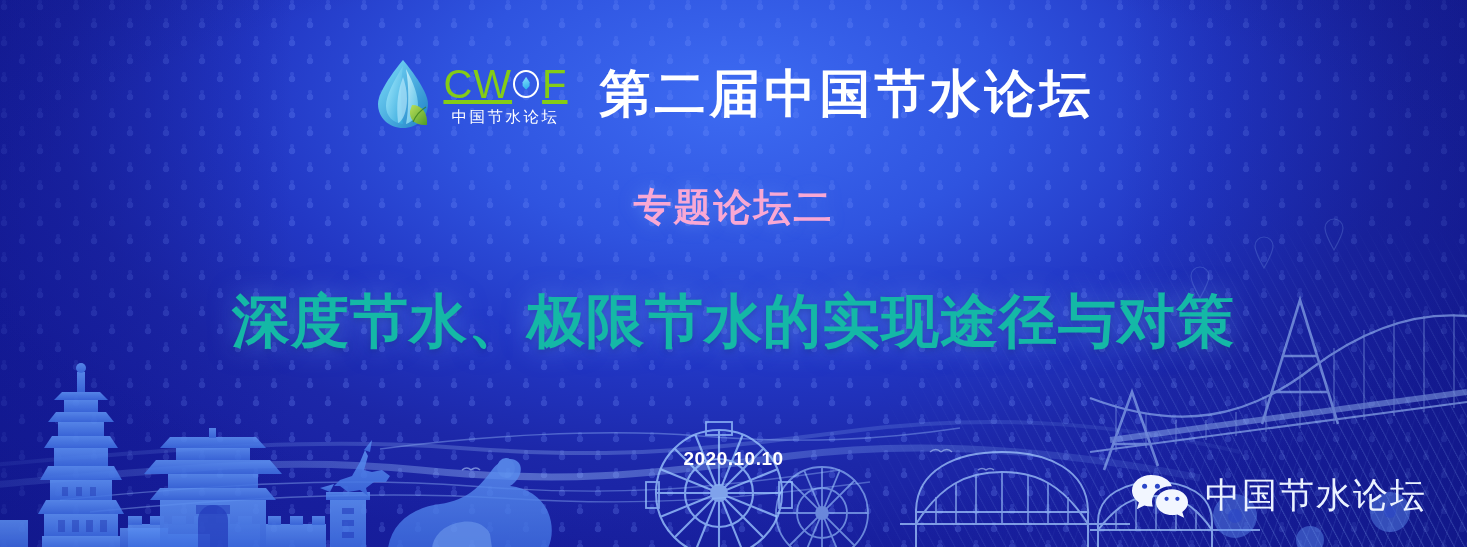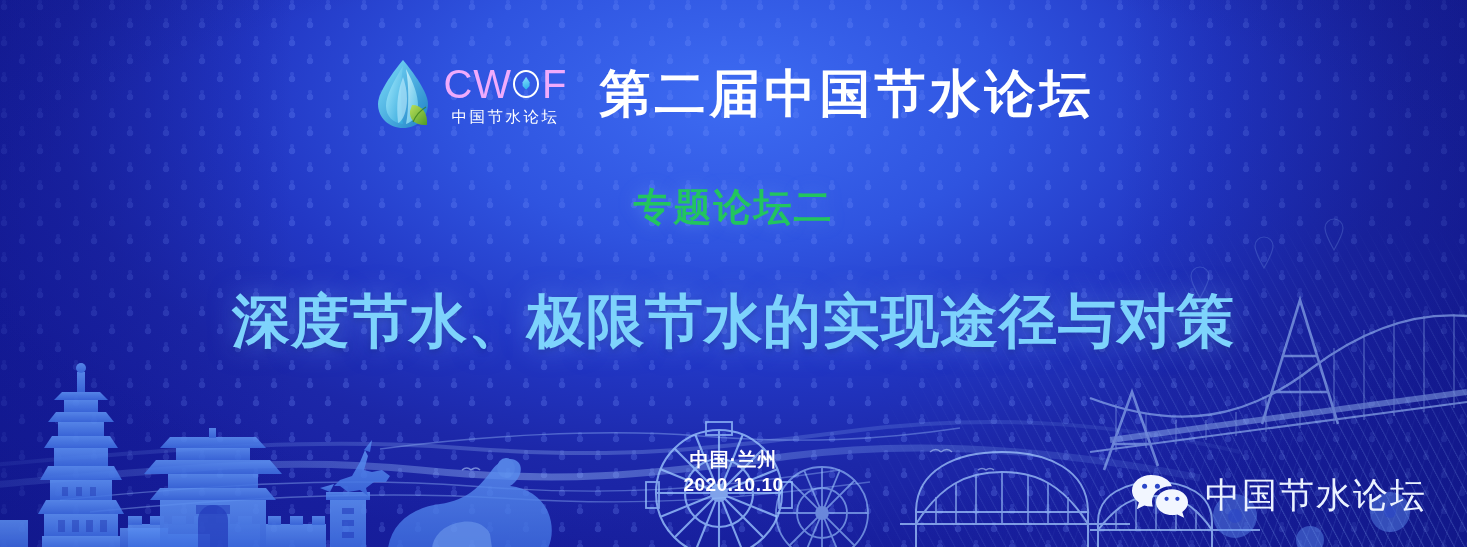--- a/index.html
+++ b/index.html
@@ -119,24 +119,25 @@
   .logo-words {
     display: flex;
     flex-direction: column;
     align-items: center;
     line-height: 1;
     gap: 5px;
   }
   .logo-latin {
     font-size: 40px;
     letter-spacing: 1px;
-    color: #f0abfc;
+    color: #84cc16;
     font-weight: 400;
     display: flex;
     align-items: flex-end;
+    text-decoration: underline;
   }
   .logo-latin .o-slot {
     position: relative;
     display: inline-block;
     width: 30px;
     height: 40px;
   }
   .logo-latin .o-ring {
     position: absolute;
     left: 1px;
@@ -174,34 +175,34 @@
   }
 
   .subtitle {
     position: absolute;
     top: 182px;
     left: 0;
     width: 100%;
     text-align: center;
     font-size: 38px;
     font-weight: 700;
-    color: #22c55e;
+    color: #f9a8d4;
     letter-spacing: 2px;
     text-shadow: 0 0 18px rgba(120,170,255,0.45);
   }
 
   .headline {
     position: absolute;
     top: 283px;
     left: 0;
     width: 100%;
     text-align: center;
     font-size: 58px;
     font-weight: 700;
-    color: #7dd3fc;
+    color: #14b8a6;
     letter-spacing: 1px;
     white-space: nowrap;
     text-shadow: 0 0 26px rgba(120,170,255,0.5), 0 2px 6px rgba(10,20,90,0.35);
   }
 
   .venue {
     position: absolute;
     top: 447px;
     left: 0;
     width: 100%;
@@ -526,21 +527,20 @@
       </div>
 
       <div class="forum-title">第二届中国节水论坛</div>
     </div>
 
     <div class="subtitle">专题论坛二</div>
 
     <div class="headline">深度节水、极限节水的实现途径与对策</div>
 
     <div class="venue">
-      <div class="venue-city">中国·兰州</div>
       <div class="venue-date">2020.10.10</div>
     </div>
 
     <div class="wechat-block">
       <svg width="58" height="46" viewBox="0 0 58 46">
         <path d="M20,2 C9.5,2 1,9 1,17.6 C1,22.4 3.7,26.7 7.9,29.5 L5.8,36.3 L13.3,32.6 C15.4,33.2 17.6,33.5 20,33.5 C20.6,33.5 21.2,33.5 21.8,33.4 C21.3,31.9 21,30.4 21,28.8 C21,20.1 29.3,13.2 39.4,13.2 C39.9,13.2 40.4,13.2 40.9,13.3 C39.1,6.8 30.4,2 20,2 Z" fill="#f2f6ff"></path>
         <circle cx="13.6" cy="13.2" r="2.5" fill="#2b46c8"></circle>
         <circle cx="26.4" cy="13.2" r="2.5" fill="#2b46c8"></circle>
         <path d="M57,29.2 C57,22 49.9,16.3 41,16.3 C32.1,16.3 25,22 25,29.2 C25,36.4 32.1,42.1 41,42.1 C42.8,42.1 44.6,41.8 46.3,41.4 L53.1,44.7 L51.3,38.9 C54.8,36.5 57,33.1 57,29.2 Z" fill="#f2f6ff"></path>
         <circle cx="35.6" cy="25.8" r="2.1" fill="#2b46c8"></circle>

